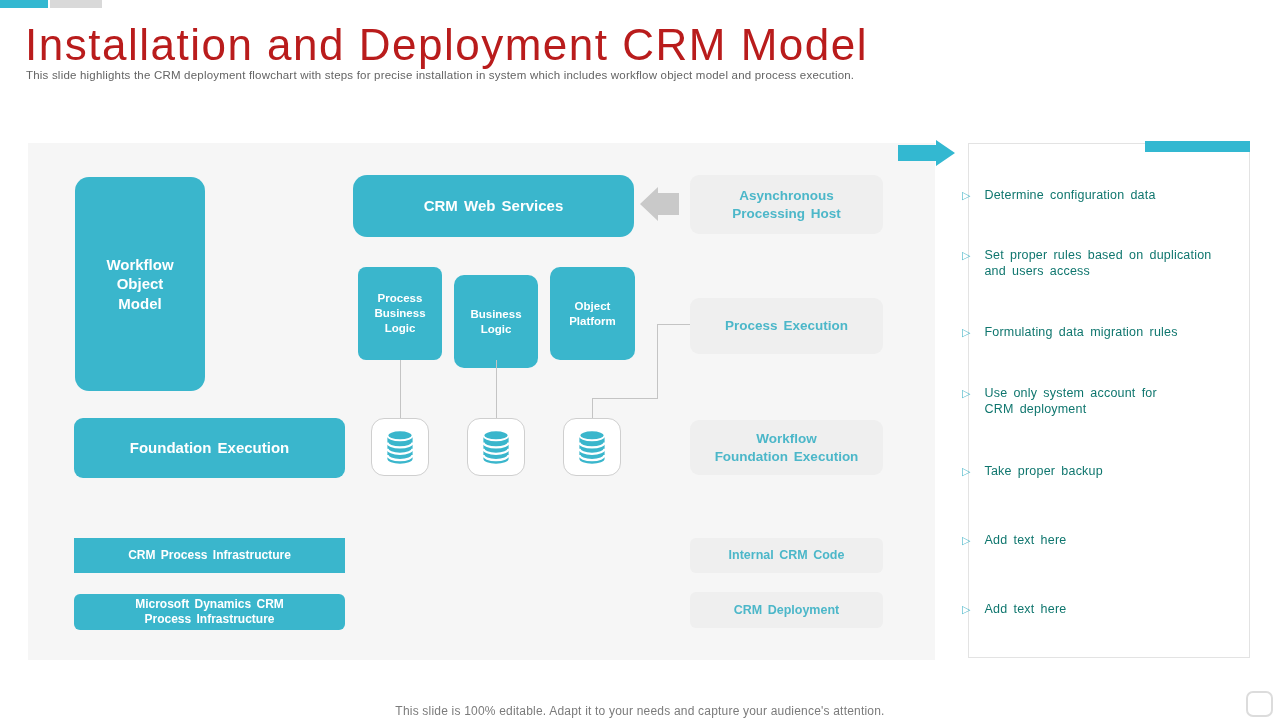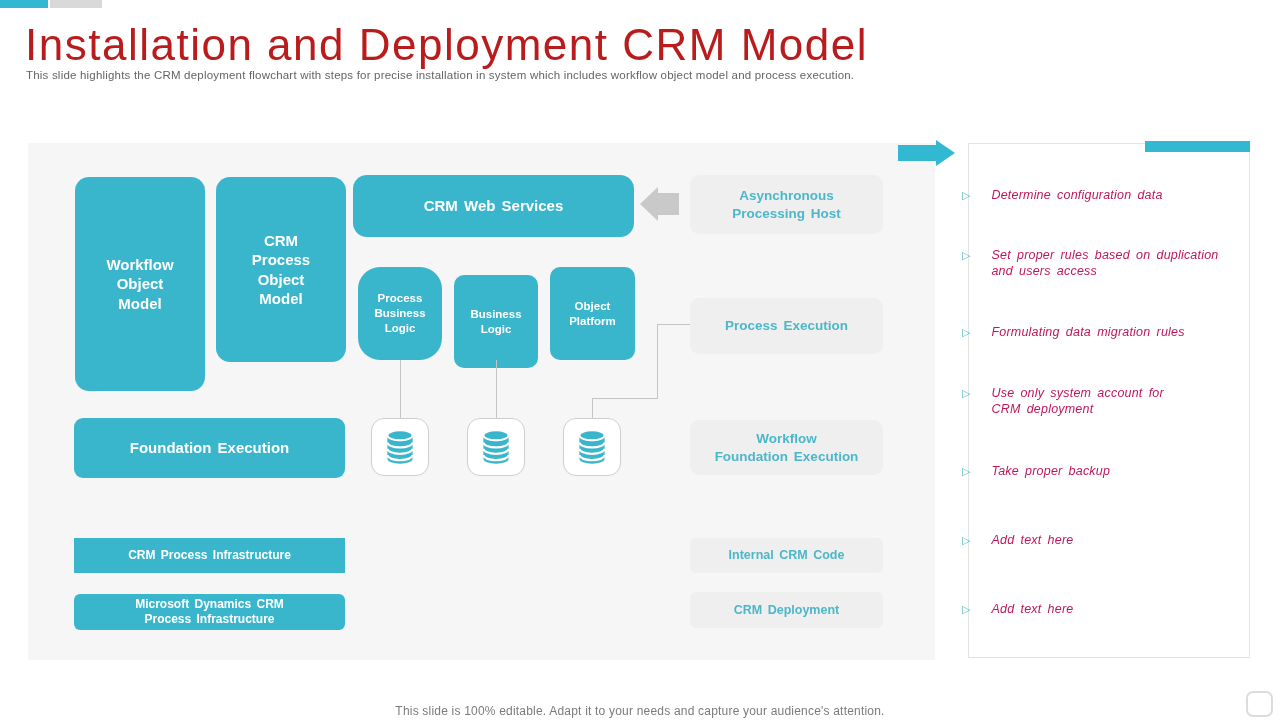--- a/index.html
+++ b/index.html
@@ -29,21 +29,21 @@
 
   .node{position:absolute;display:flex;align-items:center;justify-content:center;
         text-align:center;font-weight:bold;line-height:1.3;word-spacing:2px;}
   .teal-box{background:var(--teal);color:#ffffff;}
   .gray-box{background:var(--gray-box);color:var(--teal-text);}
   .pre{white-space:pre-line;}
 
   .wom   {left:47px; top:34px; width:130px;height:214px;border-radius:14px;font-size:15px;padding:0 26px;}
   .cpom  {left:188px;top:34px; width:130px;height:185px;border-radius:14px;font-size:15px;padding:0 26px;}
   .webs  {left:325px;top:32px; width:281px;height:62px; border-radius:14px;font-size:15px;}
-  .pbl   {left:330px;top:124px;width:84px; height:93px; border-radius:22px;font-size:11.5px;padding:0 8px;}
+  .pbl   {left:330px;top:124px;width:84px; height:93px; border-radius:8px;font-size:11.5px;padding:0 8px;}
   .bl    {left:426px;top:132px;width:84px; height:93px; border-radius:10px;font-size:11.5px;padding:0 8px;}
   .sp    {left:522px;top:124px;width:85px; height:93px; border-radius:10px;font-size:11.5px;padding:0 8px;}
   .found {left:46px; top:275px;width:271px;height:60px; border-radius:9px; font-size:15px;}
   .cpi   {left:46px; top:395px;width:271px;height:35px; border-radius:0; font-size:12px;}
   .mdcrm {left:46px; top:451px;width:271px;height:36px; border-radius:6px; font-size:12px;line-height:1.25;}
   .async {left:662px;top:32px; width:193px;height:59px; border-radius:9px; font-size:13.5px;}
   .pexec {left:662px;top:155px;width:193px;height:56px; border-radius:9px; font-size:13.5px;}
   .wfe   {left:662px;top:277px;width:193px;height:55px; border-radius:9px; font-size:13.5px;}
   .icc   {left:662px;top:395px;width:193px;height:35px; border-radius:6px; font-size:12.5px;}
   .cdep  {left:662px;top:449px;width:193px;height:36px; border-radius:6px; font-size:12.5px;}
@@ -57,43 +57,42 @@
   .arrow{position:absolute;}
   .arrow-right-teal{left:898px;top:140px;}
   .arrow-left-gray{left:612px;top:44px;}
 
   .panel{position:absolute;left:968px;top:143px;width:282px;height:515px;
          background:#ffffff;border:1px solid #e3e3e3;}
   .panel-bar{position:absolute;left:1145px;top:141px;width:105px;height:11px;background:var(--teal-bright);}
 
   .check-item{position:absolute;left:-7px;display:flex;align-items:flex-start;}
   .check-item .tri{color:var(--teal-text);font-size:11px;line-height:16px;flex:0 0 auto;}
-  .check-item .lbl{margin-left:21px;font-size:12.5px;line-height:16px;color:#be185d;
-                   letter-spacing:.2px;word-spacing:2.5px;white-space:pre-line;font-style:italic;}
+  .check-item .lbl{margin-left:14px;font-size:12.5px;line-height:16px;color:#0f766e;
+                   letter-spacing:.2px;word-spacing:2.5px;white-space:pre-line;}
 
   .footer{position:absolute;left:0;right:0;top:704px;text-align:center;
           font-size:12px;color:#7b7b7b;letter-spacing:.2px;}
   .corner-icon{position:absolute;left:1246px;top:691px;width:27px;height:26px;
           border:2px solid #dcdcdc;border-radius:7px;background:#fff;}
 </style>
 </head>
 <body>
 
 <div class="slide">
 
   <div class="accent-bar teal"></div>
   <div class="accent-bar gray"></div>
 
   <div class="title">Installation and Deployment CRM Model</div>
   <div class="subtitle">This slide highlights the CRM deployment flowchart with steps for precise installation in system which includes workflow object model and process execution.</div>
 
   <div class="canvas">
 
     <div class="node teal-box wom">Workflow Object Model</div>
-    <div class="node teal-box cpom">CRM Process Object Model</div>
     <div class="node teal-box webs">CRM Web Services</div>
     <div class="node teal-box pbl">Process Business Logic</div>
     <div class="node teal-box bl">Business Logic</div>
     <div class="node teal-box sp">Object Platform</div>
     <div class="node teal-box found">Foundation Execution</div>
     <div class="node teal-box cpi">CRM Process Infrastructure</div>
     <div class="node teal-box mdcrm pre">Microsoft Dynamics CRM
 Process Infrastructure</div>
 
     <div class="node gray-box async pre">Asynchronous

